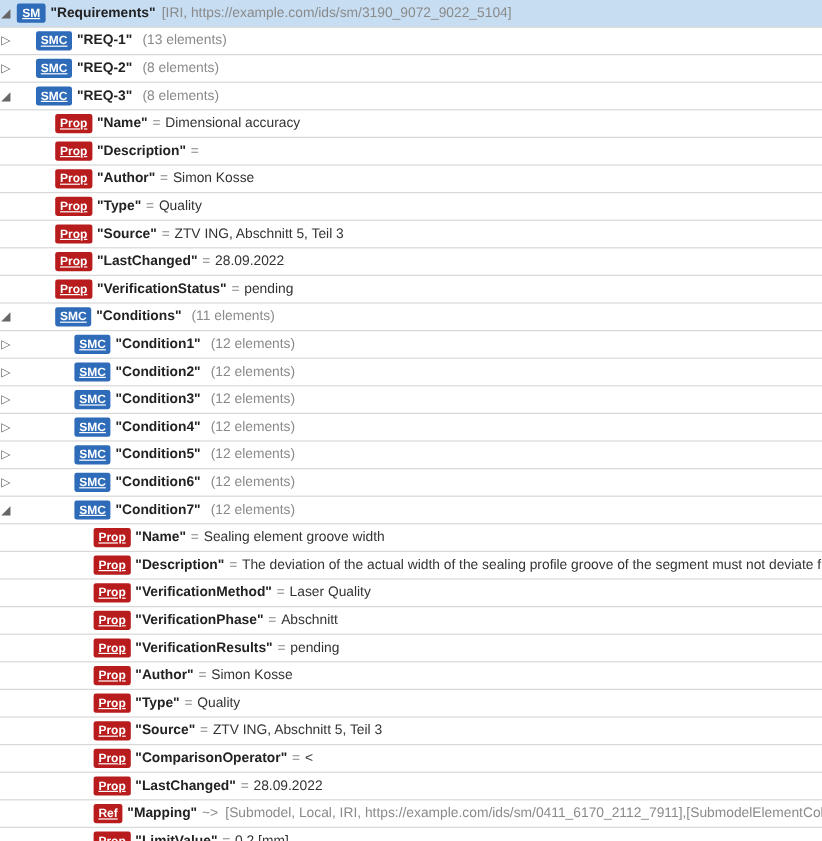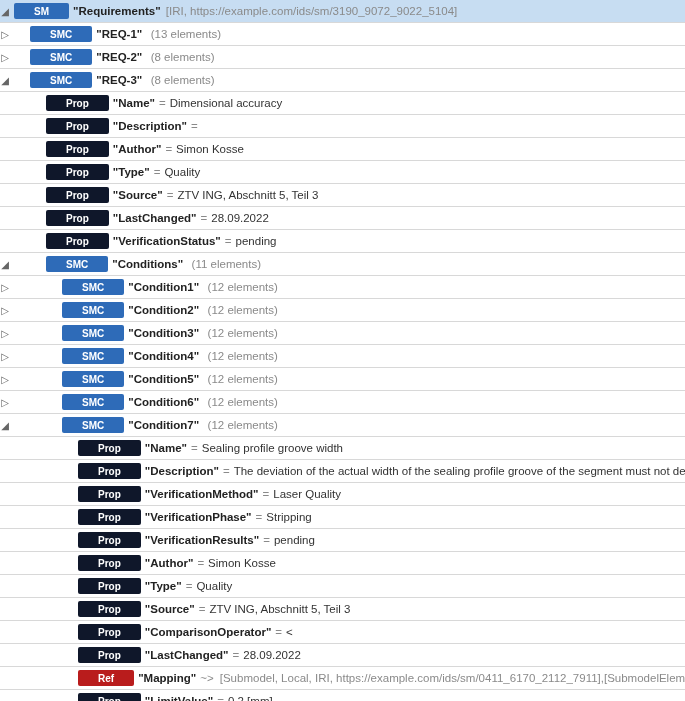--- a/index.html
+++ b/index.html
@@ -32,32 +32,33 @@
 .ind { display: inline-block; flex-shrink: 0; }
 .ind.i0 { width: 14px; }
 .ind.i1 { width: 30px; }
 .ind.i2 { width: 46px; }
 .ind.i3 { width: 62px; }
 .ind.i4 { width: 78px; }
 .badge {
   display: inline-flex;
   align-items: center; justify-content: center;
   height: 16px;
-  padding: 0 20px;
+  padding: 0 4px;
   background: #2e6bb8;
   color: #fff;
   font-weight: 700;
   font-size: 10px;
   border-radius: 2px;
   margin-right: 4px;
   flex-shrink: 0;
+  text-decoration: underline;
 }
 .badge.sm  { min-width: 24px; }
 .badge.smc { min-width: 30px; }
-.badge.prop{ min-width: 30px; background: #0f172a; }
+.badge.prop{ min-width: 30px; background: #b91c1c; }
 .badge.ref { min-width: 24px; background: #b91c1c; }
 .q { font-weight: 700; color: #222; }
 .muted { color: #8a8a8a; margin-left: 2px; }
 .eq { color: #8a8a8a; margin: 0 4px; }
 .val { color: #333; }
 </style>
 </head>
 <body>
 
 <div class="row header">
@@ -185,42 +186,42 @@
   <span class="badge smc">SMC</span>
   <span class="q">"Condition7"</span>
   <span class="muted">&nbsp;&nbsp;<span>(12 elements)</span></span>
 </div>
 
 <div class="row">
   <span class="ind i4"><span class="tw blank">▷</span></span>
   <span class="badge prop">Prop</span>
   <span class="q">"Name"</span>
   <span class="eq">=</span>
-  <span class="val">Sealing profile groove width</span>
+  <span class="val">Sealing element groove width</span>
 </div>
 <div class="row">
   <span class="ind i4"><span class="tw blank">▷</span></span>
   <span class="badge prop">Prop</span>
   <span class="q">"Description"</span>
   <span class="eq">=</span>
   <span class="val">The deviation of the actual width of the sealing profile groove of the segment must not deviate from the nomin</span>
 </div>
 <div class="row">
   <span class="ind i4"><span class="tw blank">▷</span></span>
   <span class="badge prop">Prop</span>
   <span class="q">"VerificationMethod"</span>
   <span class="eq">=</span>
   <span class="val">Laser Quality</span>
 </div>
 <div class="row">
   <span class="ind i4"><span class="tw blank">▷</span></span>
   <span class="badge prop">Prop</span>
   <span class="q">"VerificationPhase"</span>
   <span class="eq">=</span>
-  <span class="val">Stripping</span>
+  <span class="val">Abschnitt</span>
 </div>
 <div class="row">
   <span class="ind i4"><span class="tw blank">▷</span></span>
   <span class="badge prop">Prop</span>
   <span class="q">"VerificationResults"</span>
   <span class="eq">=</span>
   <span class="val">pending</span>
 </div>
 <div class="row">
   <span class="ind i4"><span class="tw blank">▷</span></span>

